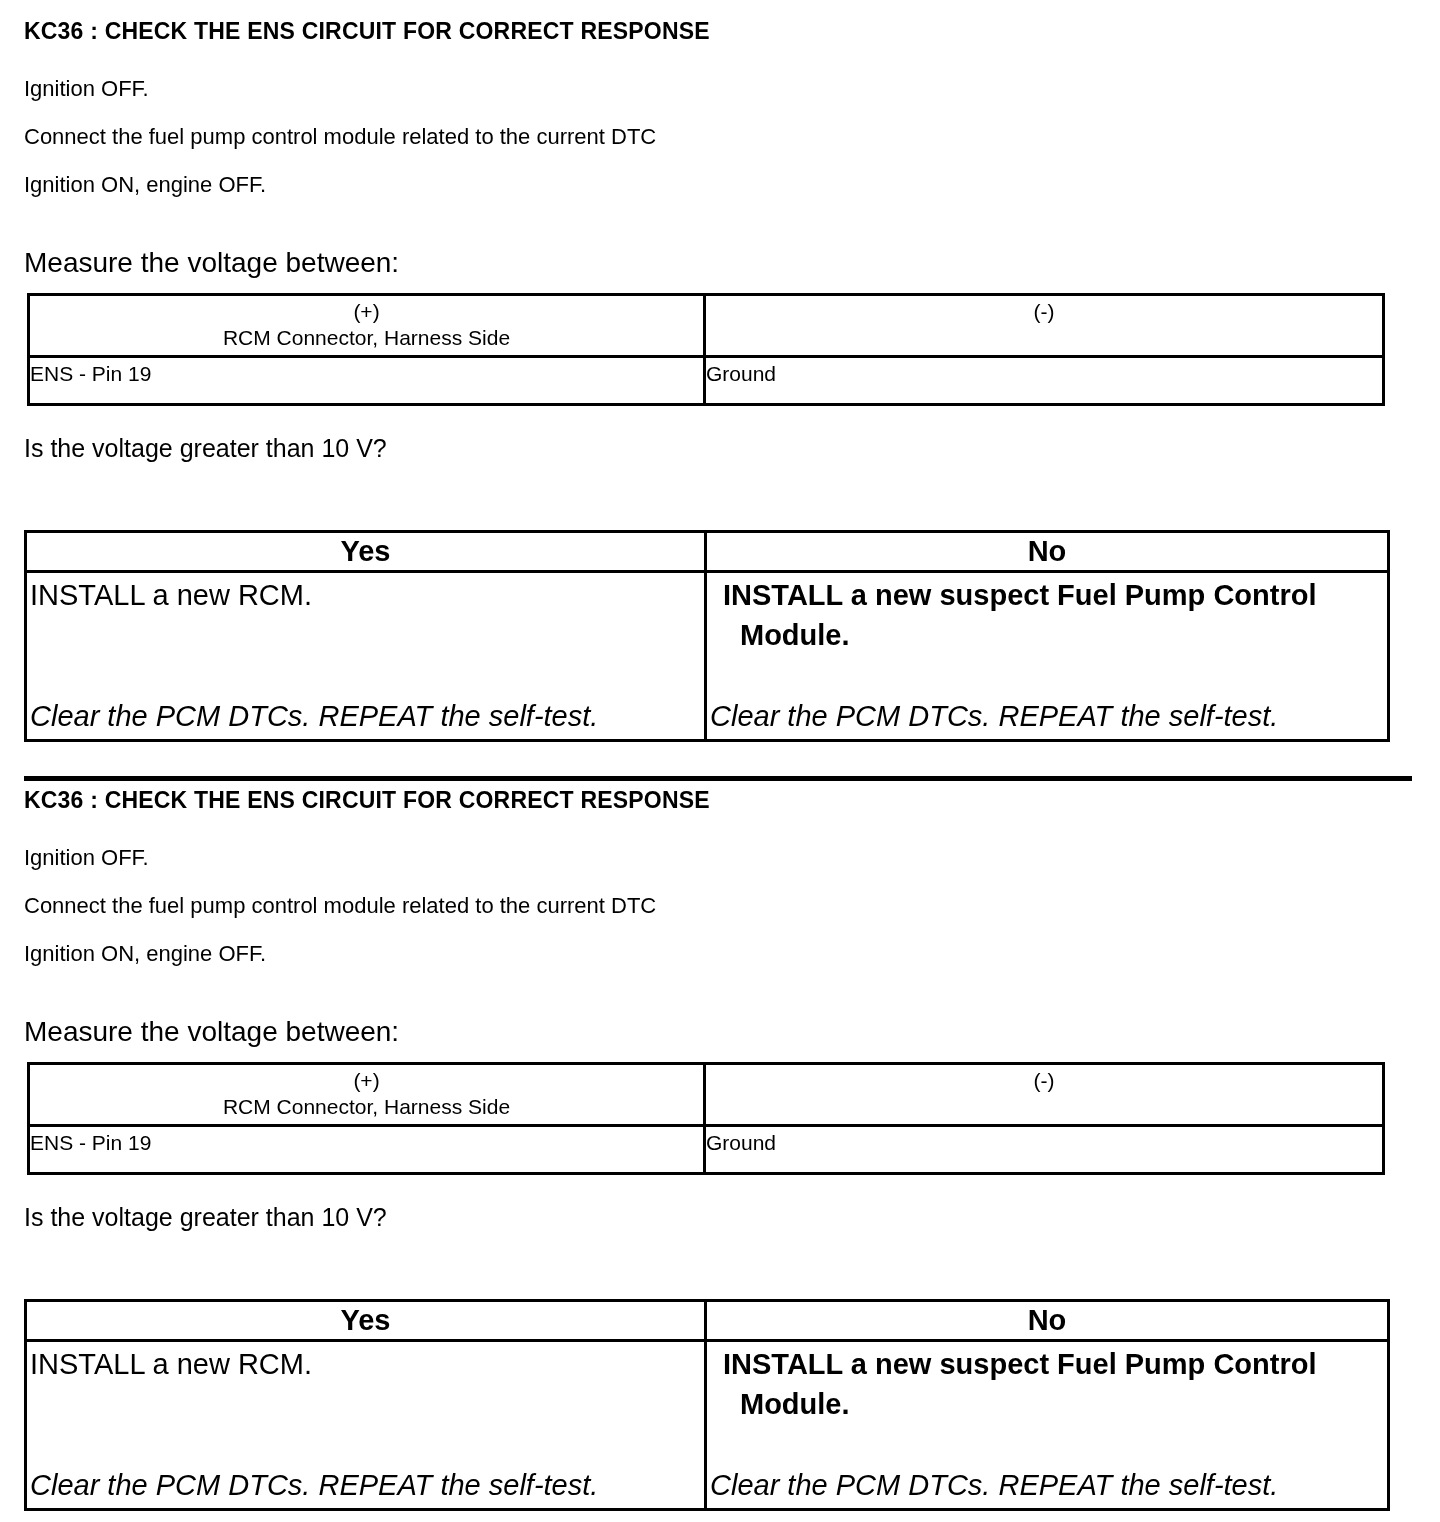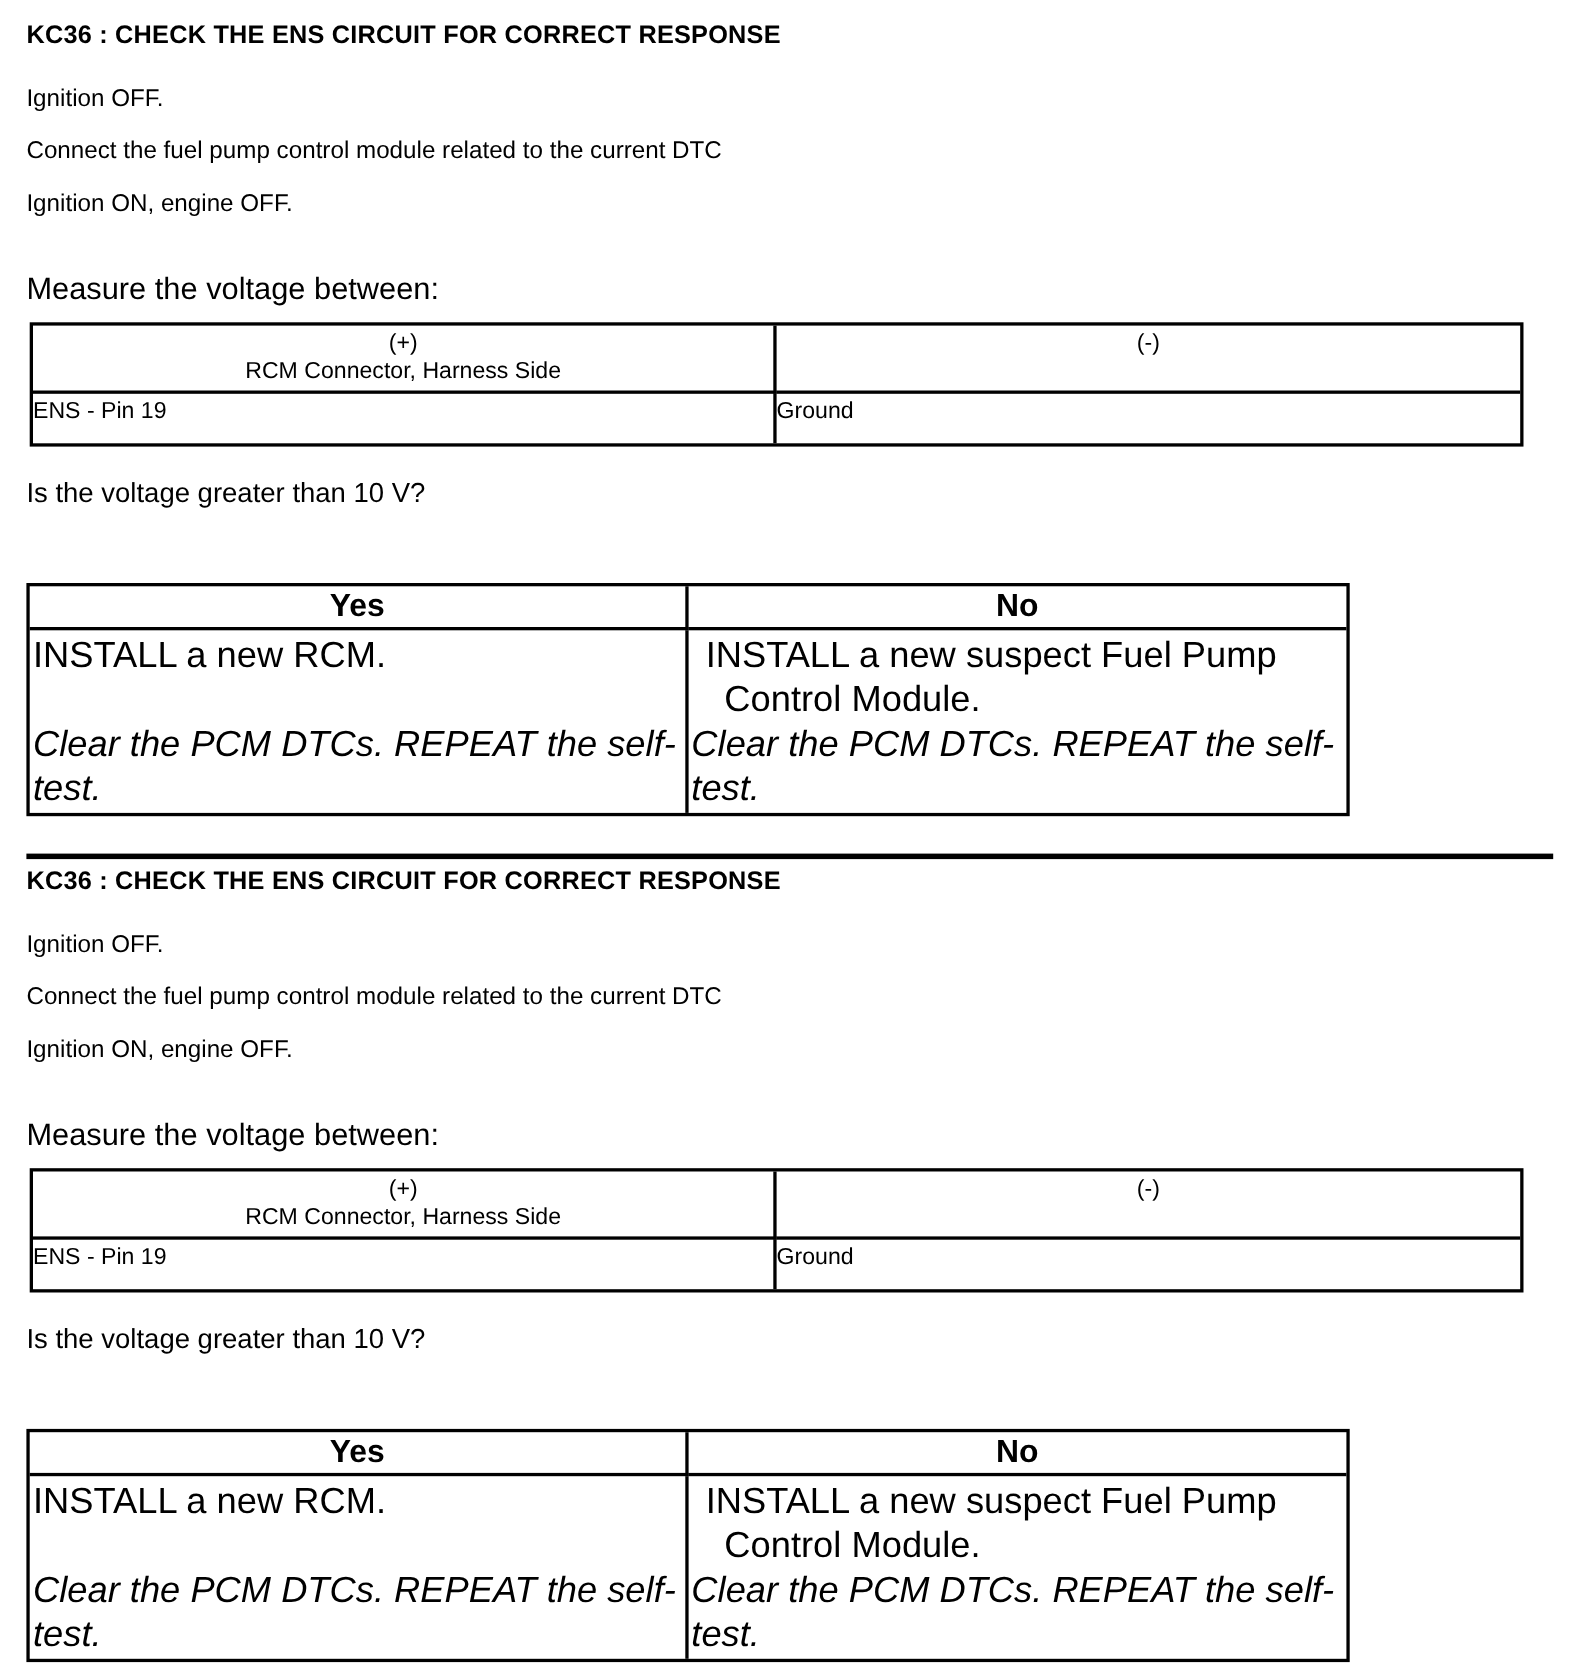--- a/index.html
+++ b/index.html
@@ -61,45 +61,46 @@
     font-size: 25px;
     font-weight: normal;
     line-height: 40px;
     margin: 22px 0 0 0;
   }
   
   .decision {
     display: grid;
     grid-template-columns: 1fr 1fr;
     border: 3px solid #000;
-    width: 1203px;
+    width: 1366px;
     margin-top: 62px;
     box-sizing: border-box;
   }
   .dhdr {
     font-weight: bold;
     font-size: 29px;
     line-height: 34px;
     text-align: center;
     padding: 1px 0 2px 0;
     border-bottom: 3px solid #000;
   }
   .dyes { border-right: 3px solid #000; }
   .dcell {
     display: flex;
     flex-direction: column;
     justify-content: space-between;
     min-height: 166px;
-    font-size: 33px;
+    font-size: 29px;
     line-height: 40px;
   }
   .daction { padding: 2px 8px 0 3px; }
   .dcell-no .daction {
     padding-left: 33px;
     text-indent: -17px;
+    font-weight: bold;
   }
   .dfooter { padding: 0 2px 3px 3px; font-style: italic; }
   
   .section-divider {
     border: none;
     border-top: 5px solid #000;
     margin: 34px 2px 0 0;
   }
   .bottom-rule {
     height: 6px;

